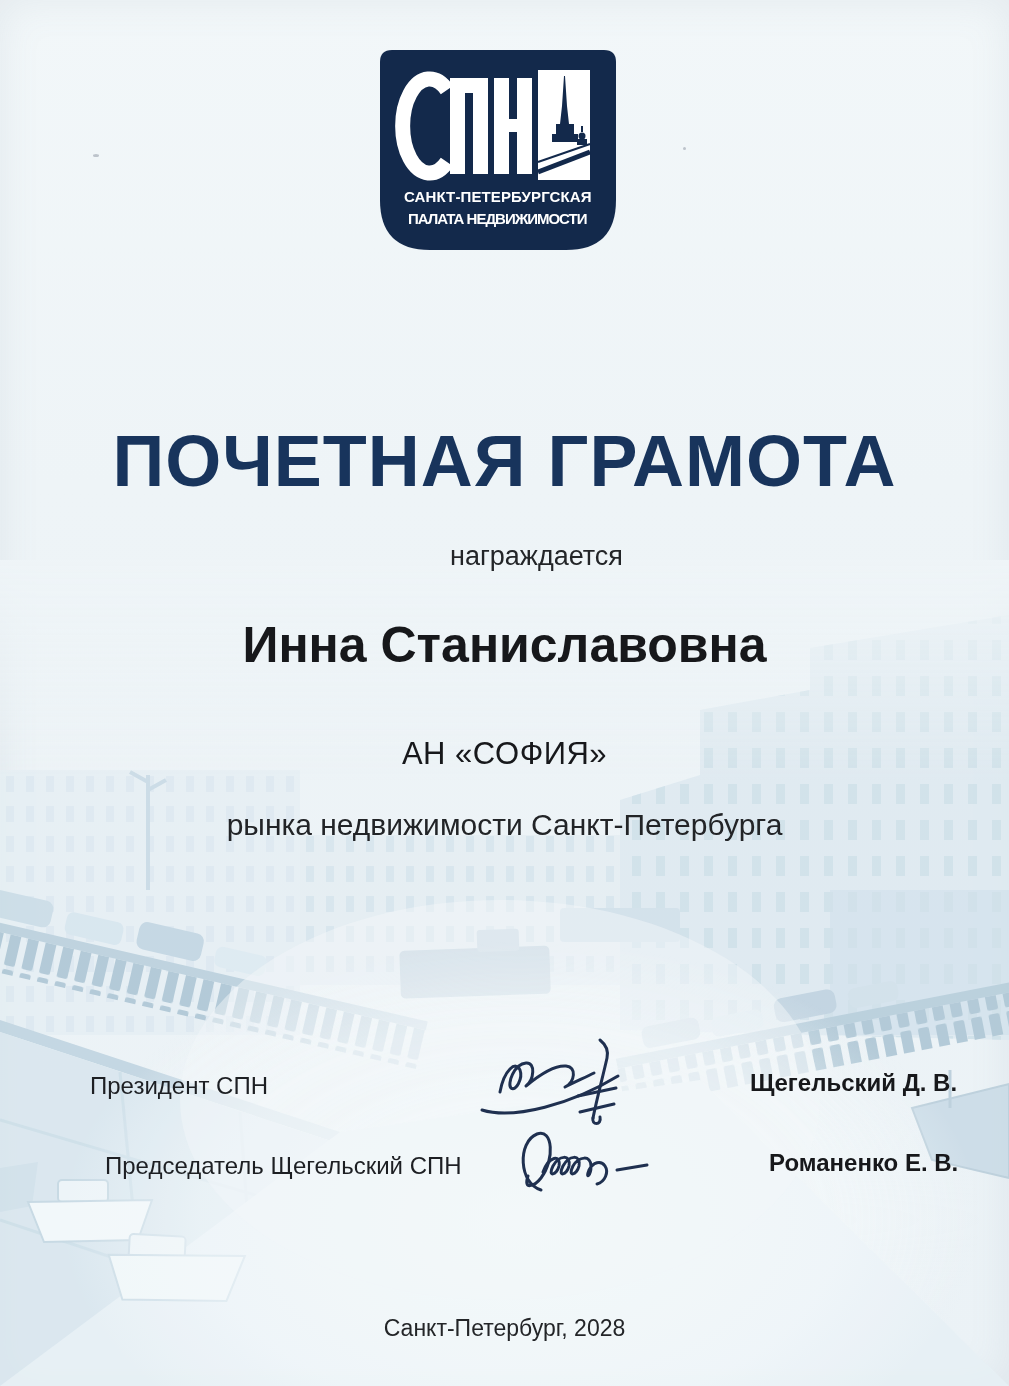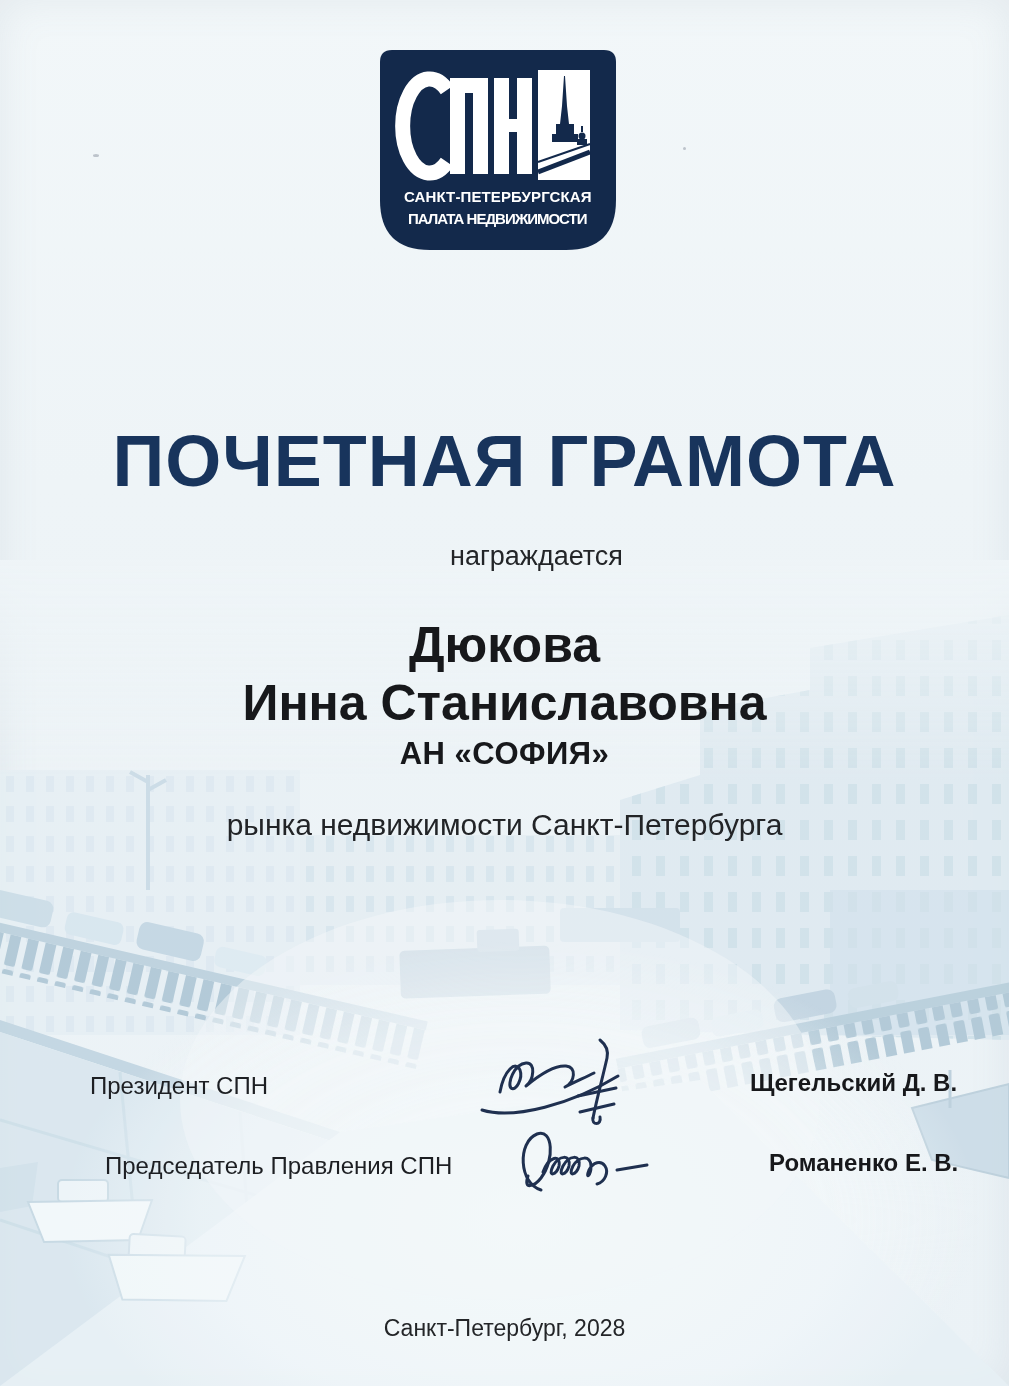--- a/index.html
+++ b/index.html
@@ -10,21 +10,21 @@
     box-shadow:inset 0 0 40px rgba(120,140,160,.12);
   }
   .photo{position:absolute;left:0;top:560px;width:1009px;height:826px;pointer-events:none;}
   .logo{position:absolute;left:380px;top:50px;width:236px;height:200px;}
   .logo text{font-family:"Liberation Sans","DejaVu Sans",sans-serif;font-weight:bold;fill:#ffffff;letter-spacing:.5px;}
   .sr-only{position:absolute;width:1px;height:1px;overflow:hidden;clip:rect(0 0 0 0);white-space:nowrap;}
   .center{position:absolute;left:0;width:100%;text-align:center;}
   .title{top:420px;font-size:72px;font-weight:bold;color:#18345c;letter-spacing:1px;text-align:center;}
   .subtitle{top:541px;font-size:27px;color:#232528;margin-left:32px;}
   .name{top:616px;font-size:50px;line-height:58px;font-weight:bold;color:#17181b;}
-  .agency{top:736px;font-size:31px;font-weight:bold;color:#17181b;letter-spacing:.5px;}
+  .agency{top:736px;font-size:31px;font-weight:normal;color:#17181b;letter-spacing:.5px;}
   .reason{top:804px;font-size:30px;line-height:42px;color:#222427;}
   .sig-label{position:absolute;font-size:24px;color:#1d1f23;white-space:nowrap;}
   .sig-name{position:absolute;font-size:24px;font-weight:bold;color:#17181b;white-space:nowrap;margin-left:32px;}
   .sig{position:absolute;}
   .sig path{fill:none;stroke:#1f3050;stroke-width:3;stroke-linecap:round;stroke-linejoin:round;}
   .footer{top:1315px;font-size:23px;color:#232528;}
   .speck{position:absolute;background:rgba(70,80,100,.30);border-radius:50%;}
 </style>
 </head>
 <body>
@@ -142,40 +142,39 @@
         <path d="M158 112 L210 94" stroke="#13294b" stroke-width="2"></path>
       </g>
       <text x="118" y="152" font-size="15" text-anchor="middle" textLength="188" lengthAdjust="spacing">САНКТ-ПЕТЕРБУРГСКАЯ</text>
       <text x="118" y="174" font-size="15" text-anchor="middle" textLength="180" lengthAdjust="spacing">ПАЛАТА НЕДВИЖИМОСТИ</text>
     </svg>
   </div>
 
   <div class="center title">ПОЧЕТНАЯ ГРАМОТА</div>
   <div class="center subtitle">награждается</div>
   <div class="center name">
-    <div>Дюкова</div>
     <div>Инна Станиславовна</div>
   </div>
   <div class="center agency">АН «СОФИЯ»</div>
   <div class="center reason">
     <div>рынка недвижимости Санкт-Петербурга</div>
   </div>
 
   <div class="sig-label" style="left:90px;top:1072px">Президент СПН</div>
   <svg class="sig" style="left:478px;top:1034px" width="168" height="96" viewBox="0 0 168 96">
     <path d="M22 58 C26 36 38 26 42 36 C45 44 38 58 33 54 C29 50 36 30 48 29 C58 28 56 46 48 52 C60 42 76 31 88 32 C99 33 97 48 87 53 C97 48 108 43 116 39"></path>
     <path d="M4 76 C36 86 94 70 140 42"></path>
     <path d="M122 6 C127 10 131 15 129 24 C125 42 119 64 115 84"></path>
     <path d="M100 62 L138 54"></path>
     <path d="M102 78 L136 70"></path>
     <path d="M115 84 C113 91 124 92 122 83"></path>
   </svg>
   <div class="sig-name" style="left:718px;top:1069px">Щегельский Д. В.</div>
 
-  <div class="sig-label" style="left:105px;top:1152px">Председатель Правления СПН</div>
+  <div class="sig-label" style="left:105px;top:1152px">Председатель Щегельский СПН</div>
   <svg class="sig" style="left:505px;top:1118px" width="168" height="84" viewBox="0 0 168 84">
     <path d="M36 72 C14 66 12 24 32 16 C48 10 50 42 36 60 C29 69 18 72 23 58"></path>
     <path d="M38 54 C44 38 56 36 54 48 C52 57 42 60 48 48 C54 37 66 36 64 48 C62 57 52 60 58 48 C64 37 76 36 74 48 C72 57 62 60 68 48 C74 38 86 37 86 48 C86 58 80 62 84 52 C88 44 96 42 100 48 C104 54 100 64 92 66"></path>
     <path d="M112 52 L142 47"></path>
   </svg>
   <div class="sig-name" style="left:737px;top:1149px">Романенко Е. В.</div>
 
   <div class="center footer">Санкт-Петербург, 2028</div>
 
   <div class="speck" style="left:93px;top:154px;width:6px;height:3px"></div>

